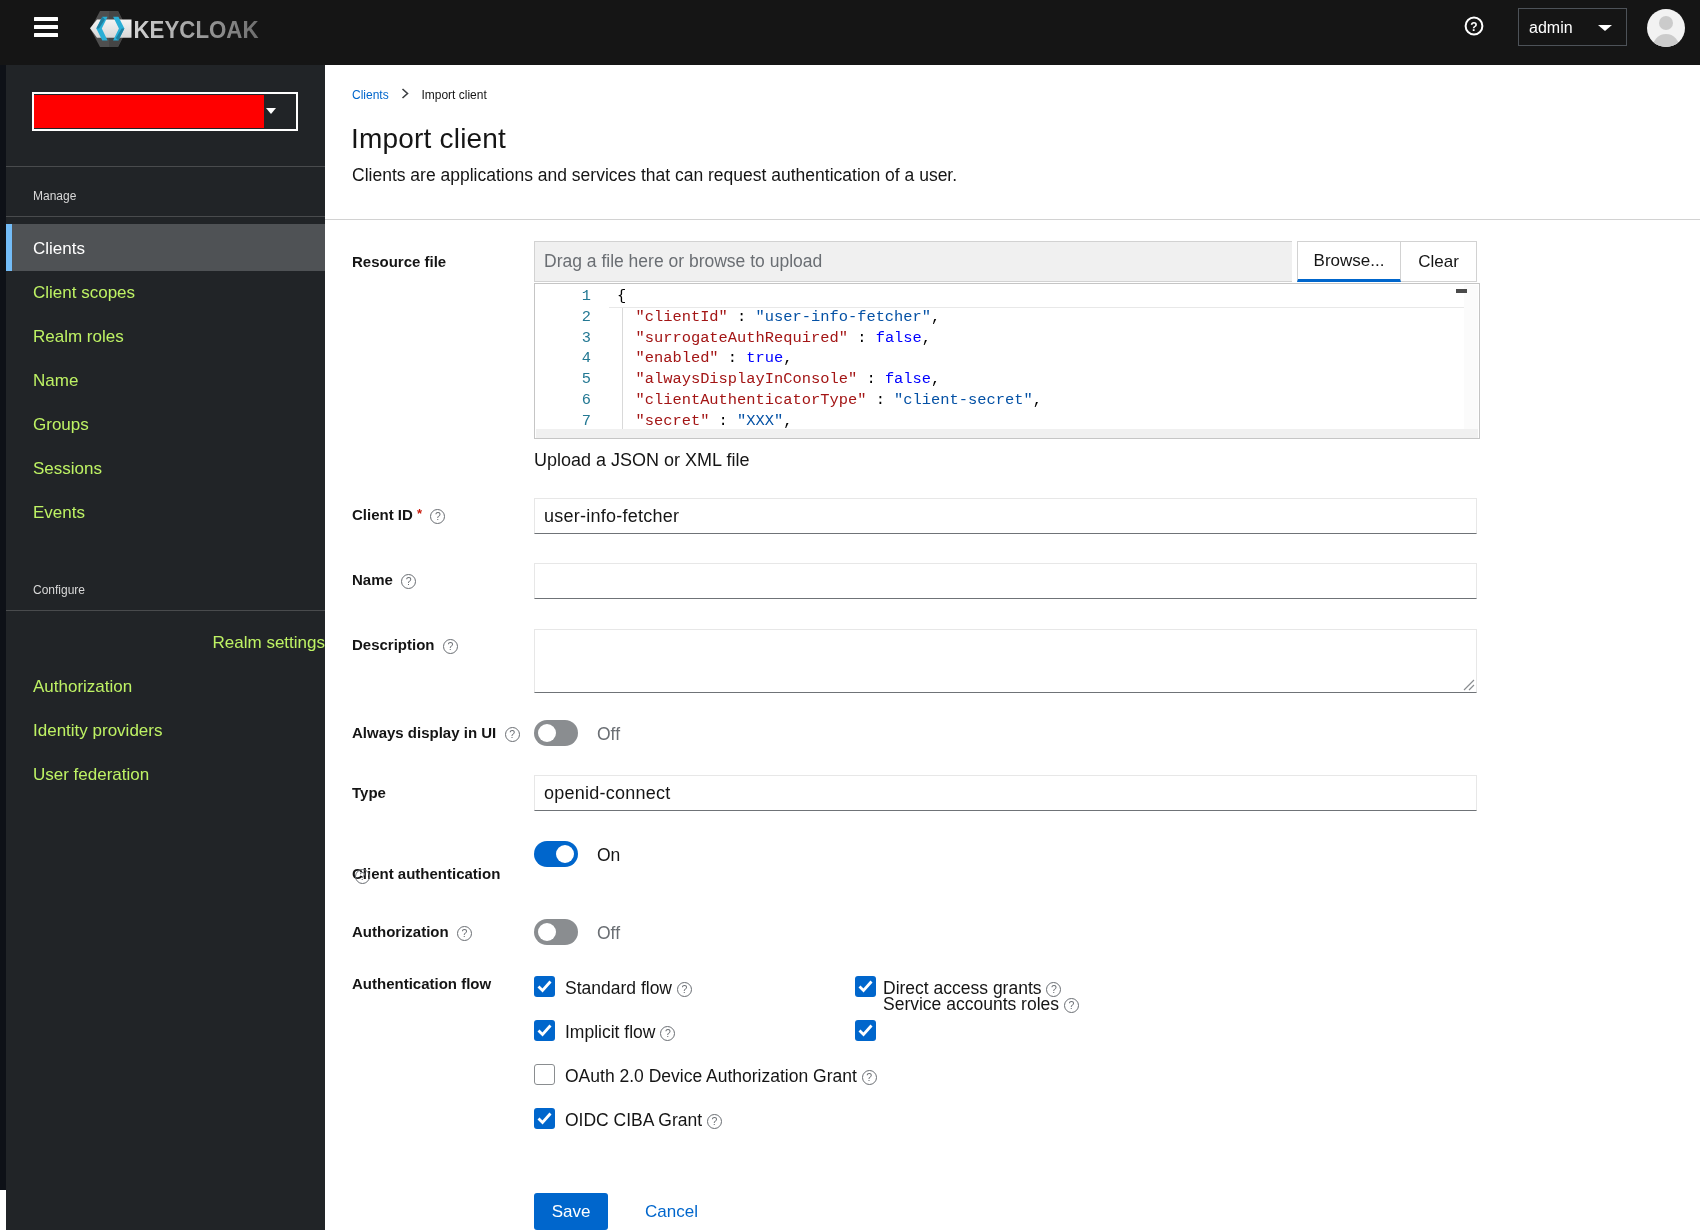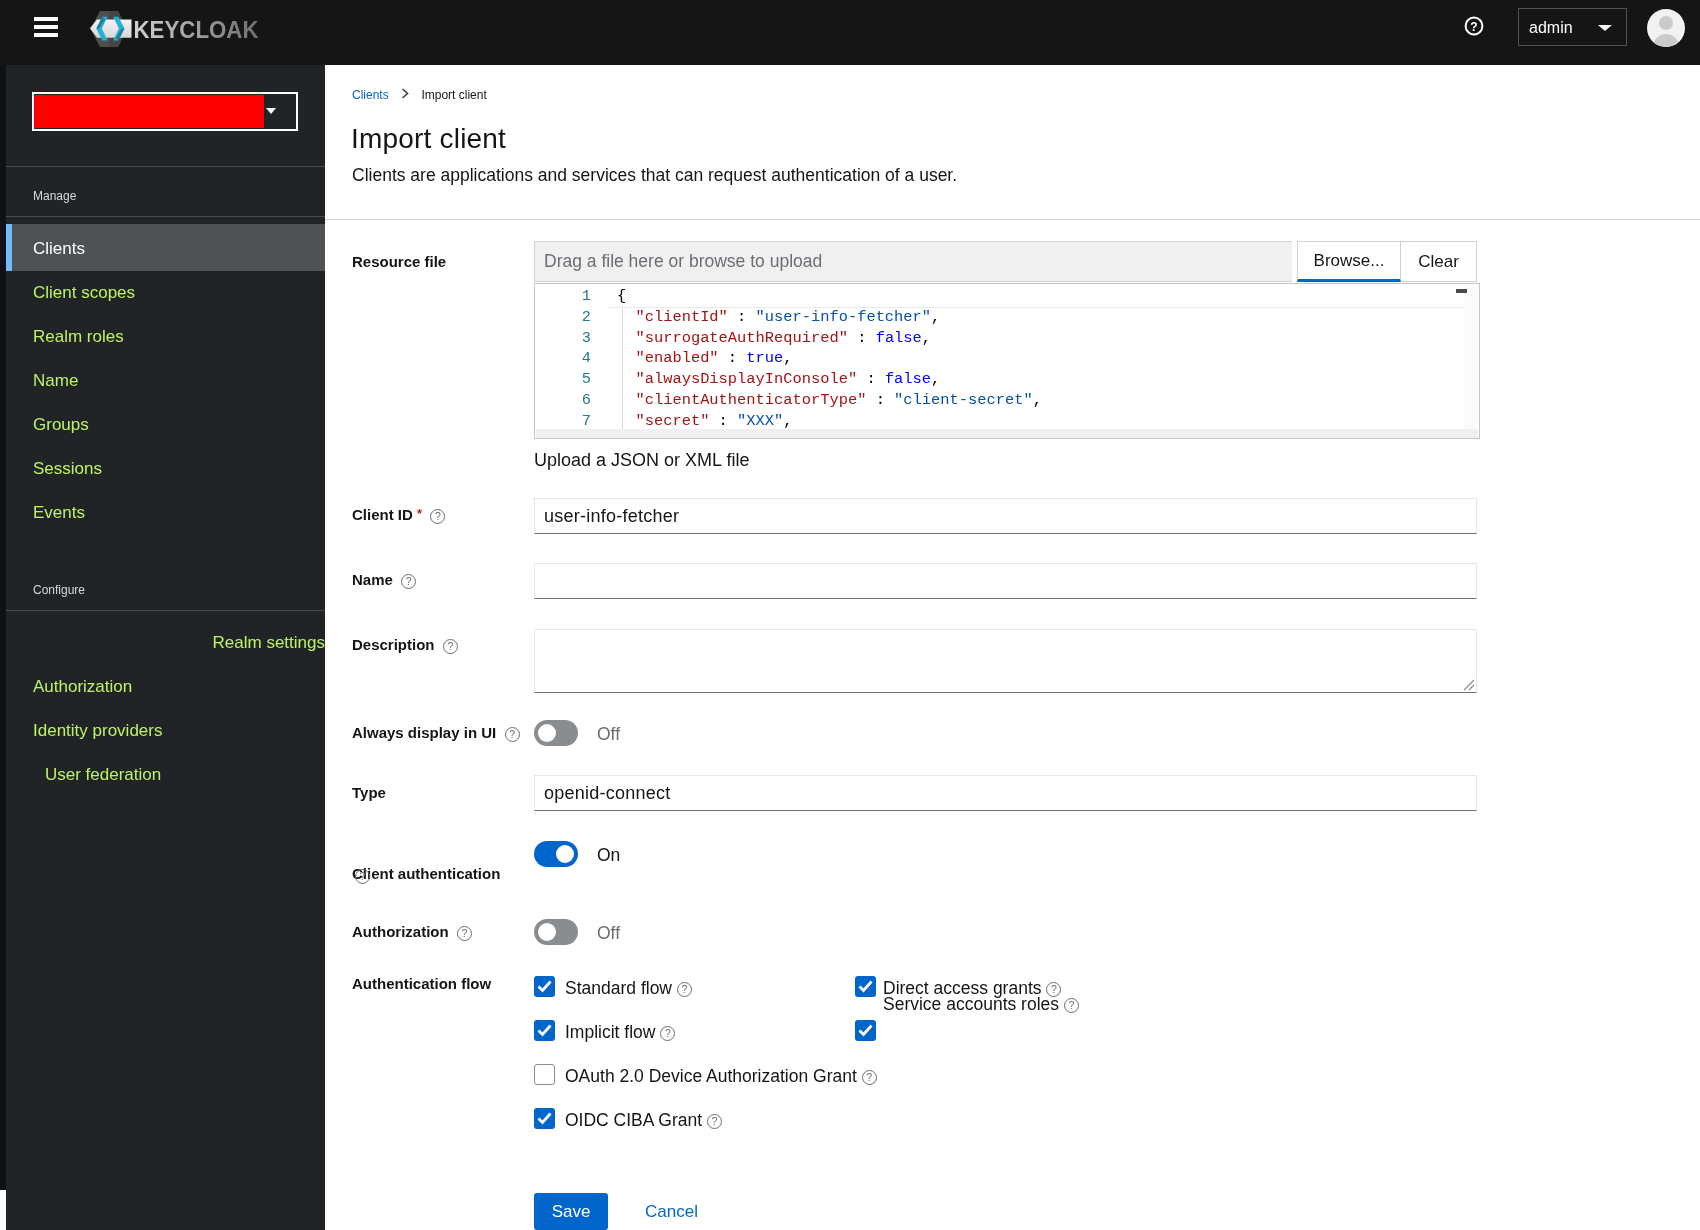--- a/index.html
+++ b/index.html
@@ -138,21 +138,21 @@
     <div class="navitem" style="top:250px;">Realm roles</div>
     <div class="navitem" style="top:294px;">Name</div>
     <div class="navitem" style="top:338px;">Groups</div>
     <div class="navitem" style="top:426px;">Events</div>
     <div class="navitem" style="top:382px;">Sessions</div>
     <div class="navsec" style="top:518px;">Configure</div>
     <div class="navdiv" style="top:545px;"></div>
     <div class="navitem" style="top:556px;text-align:right;">Realm settings</div>
     <div class="navitem" style="top:600px;">Authorization</div>
     <div class="navitem" style="top:644px;">Identity providers</div>
-    <div class="navitem" style="top:688px;margin-left:12px;">User federation</div>
+    <div class="navitem" style="top:688px;">User federation</div>
   </div>
   <div class="abs" id="content"></div>
 
   <div class="abs crumb" style="left:352px; top:88px;"><a>Clients</a>
     <svg style="margin:0 9px; vertical-align:0px;" width="8" height="11" viewBox="0 0 8 11">
         <path d="M1.5,1 L6.5,5.5 L1.5,10" fill="none" stroke="#3c3f42" stroke-width="1.6"></path>
       </svg>
     <span>Import client</span></div>
   <h1 class="abs" style="left:351px; top:123px;">Import client</h1>
   <div class="abs subtitle" style="left:352px; top:165px;">Clients are applications and services that can request authentication of a user.</div>

